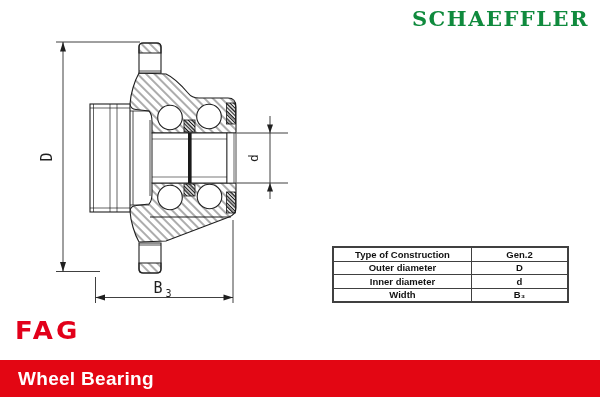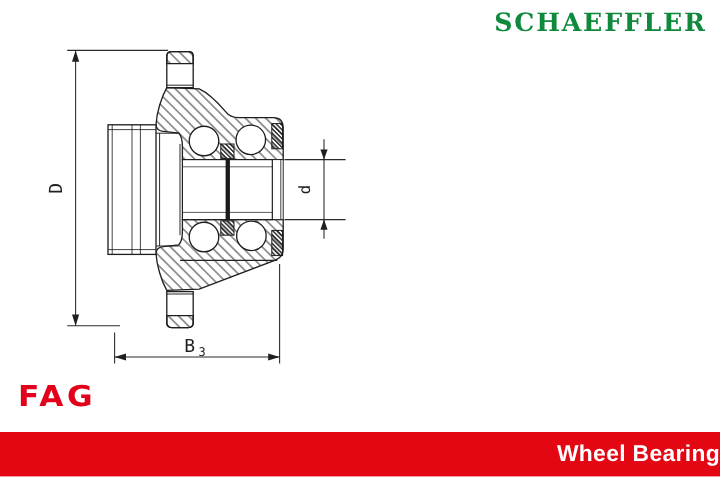--- a/index.html
+++ b/index.html
@@ -39,21 +39,21 @@
     font-size:26px;letter-spacing:3px;color:#e2001a;
     transform:scaleY(0.92);transform-origin:left top;
   }
   
   .banner{
     position:absolute;left:0;top:360px;width:600px;height:37px;
     background:#e30613;
   }
   .banner-title{
     display:block;padding-left:18px;line-height:37px;
-    font-size:19px;font-weight:bold;color:#ffffff;letter-spacing:0.3px;text-align:right;
+    font-size:19px;font-weight:bold;color:#ffffff;letter-spacing:0.3px;
   }
 </style>
 </head>
 <body>
 
 <div class="page">
 
   <div class="schaeffler-logo">SCHAEFFLER</div>
 
   <svg class="drawing" viewBox="0 0 600 400" xmlns="http://www.w3.org/2000/svg">
@@ -154,20 +154,40 @@
       <line x1="95.5" y1="277" x2="95.5" y2="303"></line>
       <line x1="233" y1="220" x2="233" y2="303"></line>
       <line x1="95.5" y1="297.5" x2="233" y2="297.5"></line>
       <path d="M95.5,297.5 L105,294.5 L105,300.5 Z" fill="#1f1f1f" stroke="none"></path>
       <path d="M233,297.5 L223.5,294.5 L223.5,300.5 Z" fill="#1f1f1f" stroke="none"></path>
     </g>
     <text class="dimtext" font-size="15" text-anchor="middle" x="158" y="293">B</text>
     <text class="dimtext" font-size="10" x="165.5" y="296.5">3</text>
   </svg>
 
+  <table class="spec-table">
+    <tbody>
+      <tr>
+        <td class="c1">Type of Construction</td>
+        <td class="c2">Gen.2</td>
+      </tr>
+      <tr>
+        <td class="c1">Outer diameter</td>
+        <td class="c2">D</td>
+      </tr>
+      <tr>
+        <td class="c1">Inner diameter</td>
+        <td class="c2">d</td>
+      </tr>
+      <tr>
+        <td class="c1">Width</td>
+        <td class="c2">B₃</td>
+      </tr>
+    </tbody>
+  </table>
 
   <div class="fag-logo">FAG</div>
 
   <div class="banner">
     <span class="banner-title">Wheel Bearing</span>
   </div>
 
 </div>
 
 </body></html>

